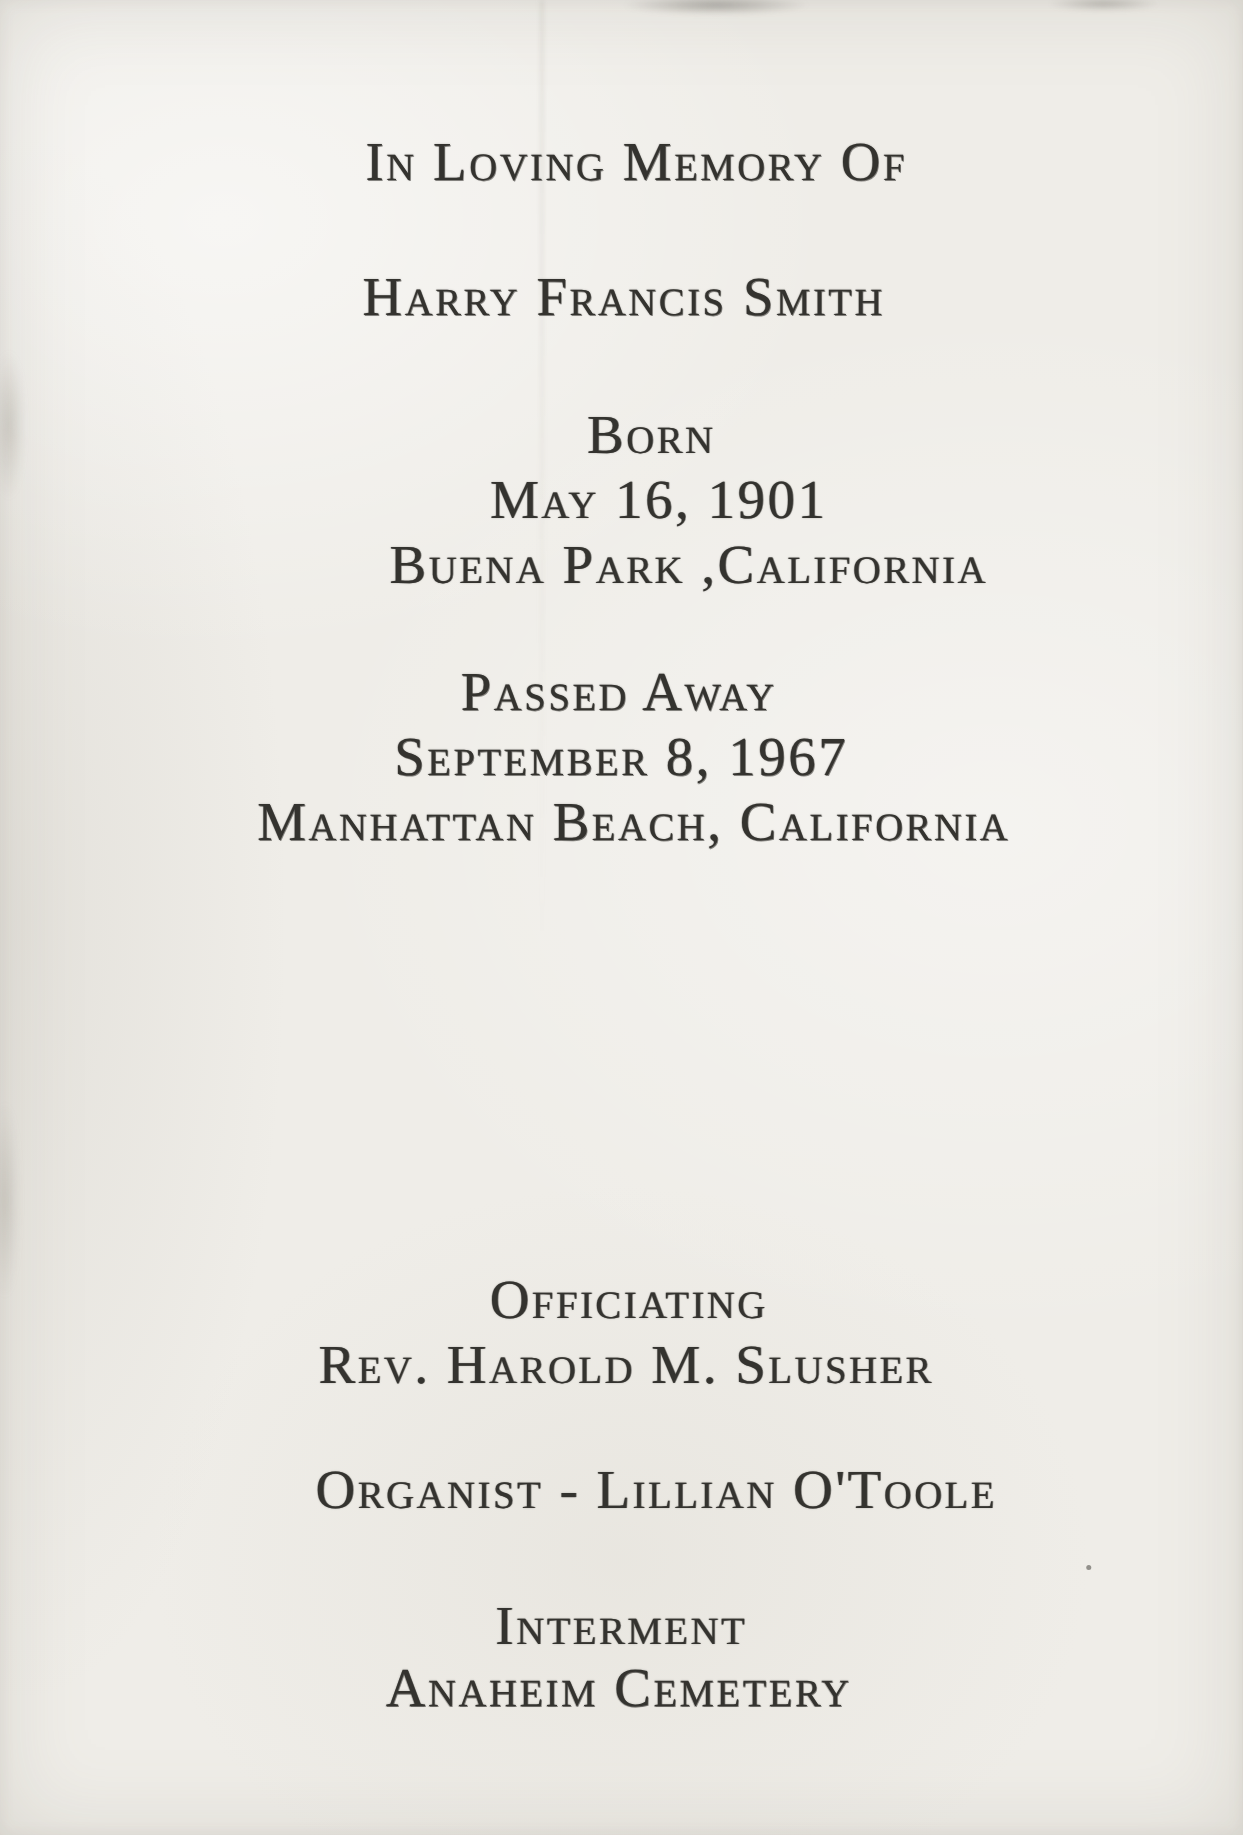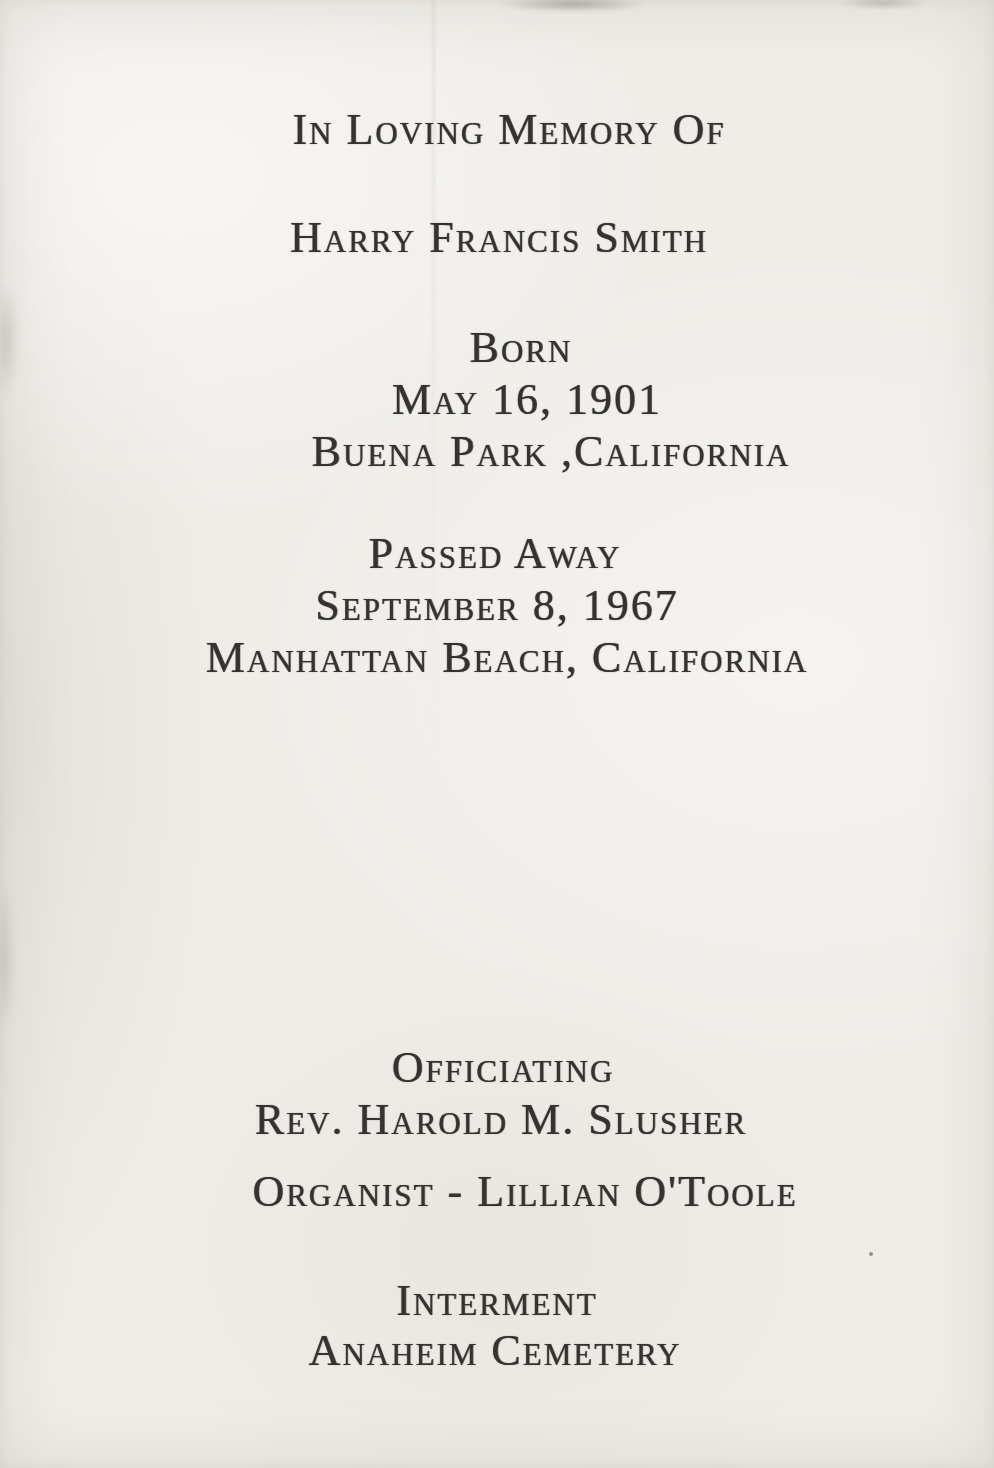--- a/index.html
+++ b/index.html
@@ -128,21 +128,21 @@
     <span class="line" style="transform:translateX(18px);">Buena Park ,California</span>
   </div>
 
   <div class="section" style="top:508px;margin-top:20px;">
     <span class="line" style="transform:translateX(-2px);">Passed Away</span>
     <span class="line">September 8, 1967</span>
     <span class="line" style="transform:translateX(10px);">Manhattan Beach, California</span>
   </div>
 
 
-  <div class="section" style="top:1042px;">
+  <div class="section" style="top:1014px;">
     <span class="line" style="transform:translateX(6px);">Officiating</span>
     <span class="line" style="transform:translateX(4px);">Rev. Harold M. Slusher</span>
   </div>
 
   <div class="section" style="top:1276px;">
     <span class="line" style="line-height:50px;">Interment</span>
     <span class="line" style="line-height:50px; transform:translateX(-2px);">Anaheim Cemetery</span>
   </div>
 
   <div class="section" style="top:1166px;">

